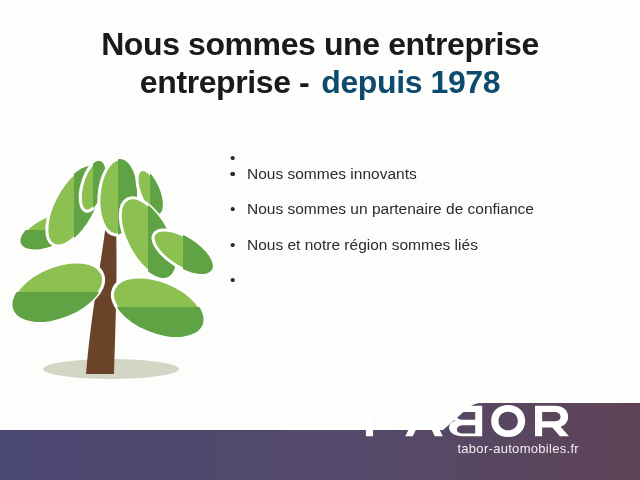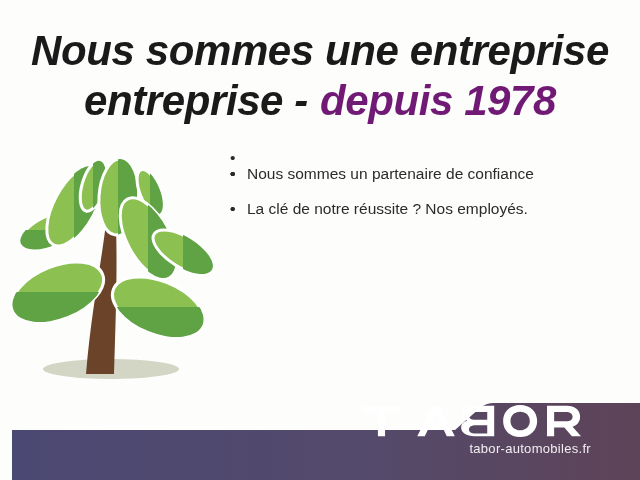--- a/index.html
+++ b/index.html
@@ -26,30 +26,29 @@
   #title-block {
     position: absolute;
     left: 0;
     top: 26px;
     width: 640px;
     text-align: center;
     line-height: 1.18;
   }
   .title-line {
     display: block;
-    font-size: 42px;
+    font-size: 32px;
     font-weight: bold;
     letter-spacing: -0.4px;
     white-space: nowrap;
-    font-style: italic;
   }
   #title-line1 { color: #1a1a1a; }
   #title-line2 { color: #1a1a1a; }
   #title-since {
-    color: #701a75;
+    color: #0c4a6e;
     font-weight: bold;
     padding-left: 12px;
   }
 
   
   #bullet-list {
     position: absolute;
     left: 229px;
     top: 148px;
     width: 400px;
@@ -80,21 +79,21 @@
     position: absolute;
     left: 8px;
     top: 142px;
     width: 210px;
     height: 250px;
   }
 
   
   #footer-bar {
     position: absolute;
-    left: 12px;
+    left: 0;
     bottom: 0;
     width: 596px;
     height: 82px;
   }
   #footer-logo {
     position: absolute;
     right: 17px;
     bottom: 24px;
     text-align: right;
   }
@@ -223,31 +222,32 @@
       <span class="bullet-dot">•</span>
     </li>
     <li class="bullet-item">
       <span class="bullet-dot">•</span>
     </li>
     <li class="bullet-item">
       <span class="bullet-dot">•</span>
     </li>
     <li class="bullet-item">
       <span class="bullet-dot">•</span>
+      <span>Nous sommes innovants</span>
     </li>
     <li class="bullet-item">
       <span class="bullet-dot">•</span>
       <span>Nous sommes un partenaire de confiance</span>
     </li>
     <li class="bullet-item">
       <span class="bullet-dot">•</span>
-    </li>
-    <li class="bullet-item">
-      <span class="bullet-dot">•</span>
-      <span>La clé de notre réussite ? Nos employés.</span>
+      <span>Nous et notre région sommes liés</span>
+    </li>
+    <li class="bullet-item">
+      <span class="bullet-dot">•</span>
     </li>
   </ul>
 
   <div id="footer-bar">
     <svg width="640" height="82" viewBox="0 0 640 82">
       <defs>
         <linearGradient id="footGrad" x1="0" y1="0" x2="1" y2="0">
           <stop offset="0" stop-color="#4b4873"></stop>
           <stop offset="0.55" stop-color="#544a6b"></stop>
           <stop offset="1" stop-color="#5e4357"></stop>

